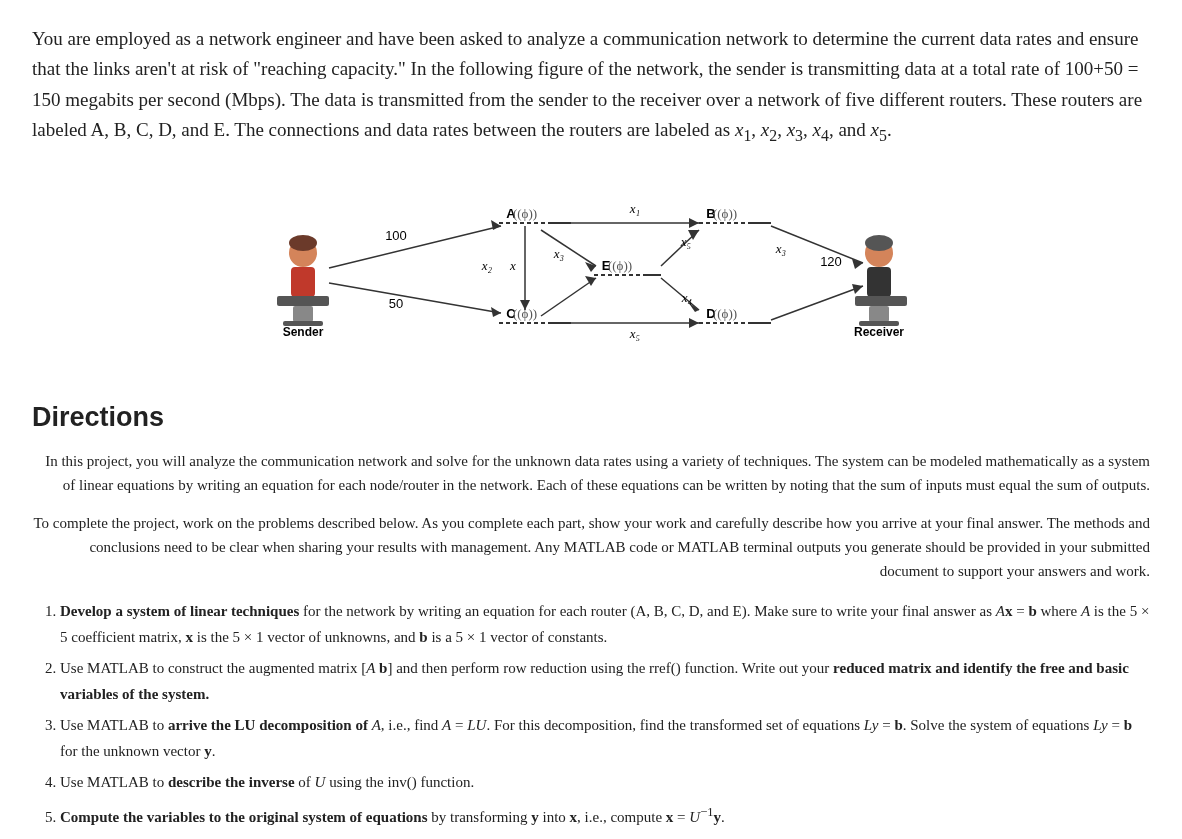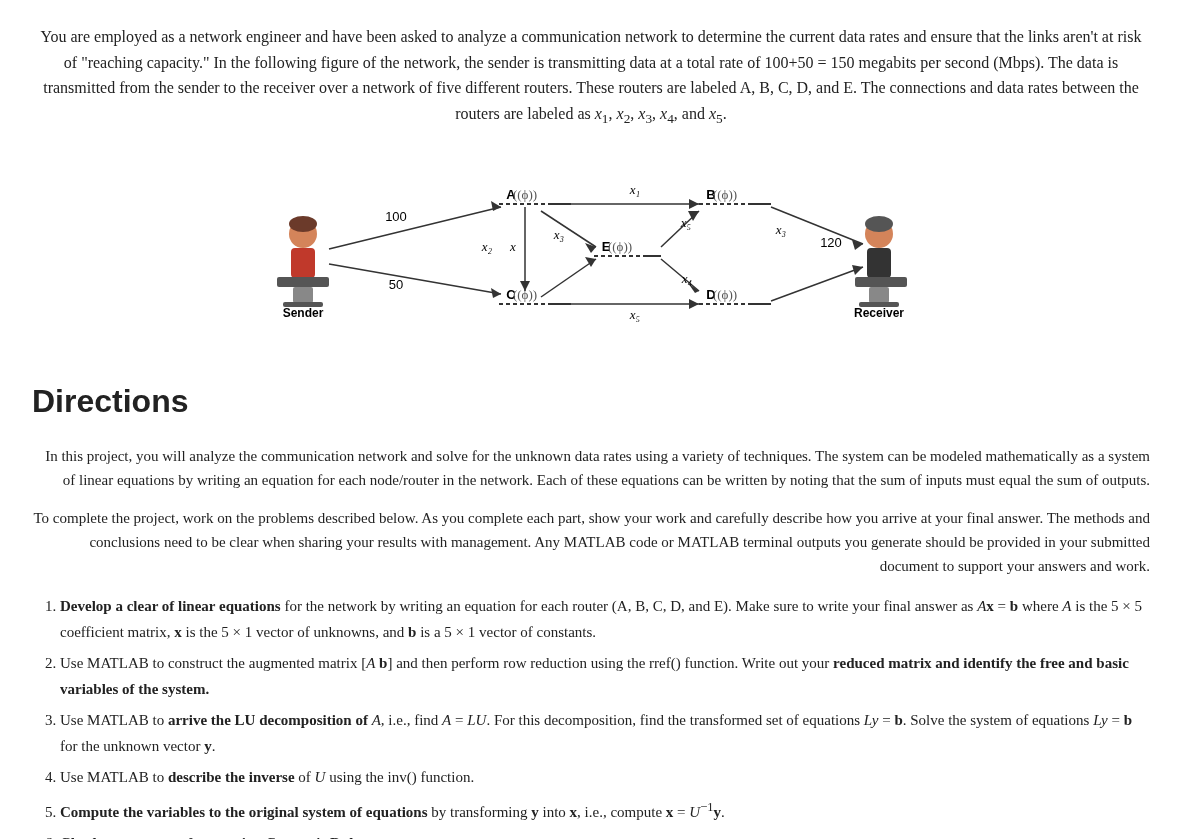--- a/index.html
+++ b/index.html
@@ -5,40 +5,39 @@
     * { margin: 0; padding: 0; box-sizing: border-box; }
     body {
       font-family: Georgia, 'Times New Roman', serif;
       font-size: 15px;
       color: #222;
       background: #fff;
       padding: 24px 32px;
       max-width: 1182px;
     }
     .intro-text {
-      font-size: 16px;
+      font-size: 19px;
       line-height: 1.6;
-      text-align: center;
     }
     
     .diagram-container {
       display: flex;
       justify-content: center;
       margin: 10px 0 24px 0;
     }
     .diagram-svg {
       width: 700px;
       height: 220px;
     }
     
     .directions-heading {
-      font-size: 32px;
+      font-size: 27px;
       font-weight: bold;
       font-family: Arial, sans-serif;
-      margin-bottom: 24px;
+      margin-bottom: 16px;
     }
     .directions-body {
       font-size: 15px;
       line-height: 1.6;
       margin-bottom: 16px;
     }
     .directions-body p {
       margin-bottom: 14px;
       text-align: right;
     }
@@ -178,21 +177,21 @@
   </p>
   <p>
     To complete the project, work on the problems described below. As you complete each part, show your work and carefully describe how you
     arrive at your final answer. The methods and conclusions need to be clear when sharing your results with management. Any MATLAB code or
     MATLAB terminal outputs you generate should be provided in your submitted document to support your answers and work.
   </p>
 </div>
 
 <ol>
   <li>
-    <span class="bold">Develop a clear of linear equations</span>
+    <span class="bold">Develop a system of linear techniques</span>
     <span> for the network by writing an equation for each router (A, B, C, D, and E). Make sure to write your
     final answer as <span class="math">A</span><span class="bold">x</span> = <span class="bold">b</span> where <span class="math">A</span> is the 5 × 5 coefficient matrix, <span class="bold">x</span> is the 5 × 1 vector of unknowns, and <span class="bold">b</span> is a 5 × 1 vector of constants.</span>
   </li>
   <li>
     Use MATLAB to construct the augmented matrix [<span class="math">A</span> <span class="bold">b</span>] and then perform row reduction using the rref() function. Write out your <span class="bold">reduced
     matrix and identify the free and basic variables of the system.</span>
   </li>
   <li>
     Use MATLAB to <span class="bold">arrive the LU decomposition of</span> <span class="math">A</span>, i.e., find <span class="math">A</span> = <span class="math">LU</span>. For this decomposition, find the transformed set of equations
     <span class="math">Ly</span> = <span class="bold">b</span>. Solve the system of equations <span class="math">Ly</span> = <span class="bold">b</span> for the unknown vector <span class="bold">y</span>.

